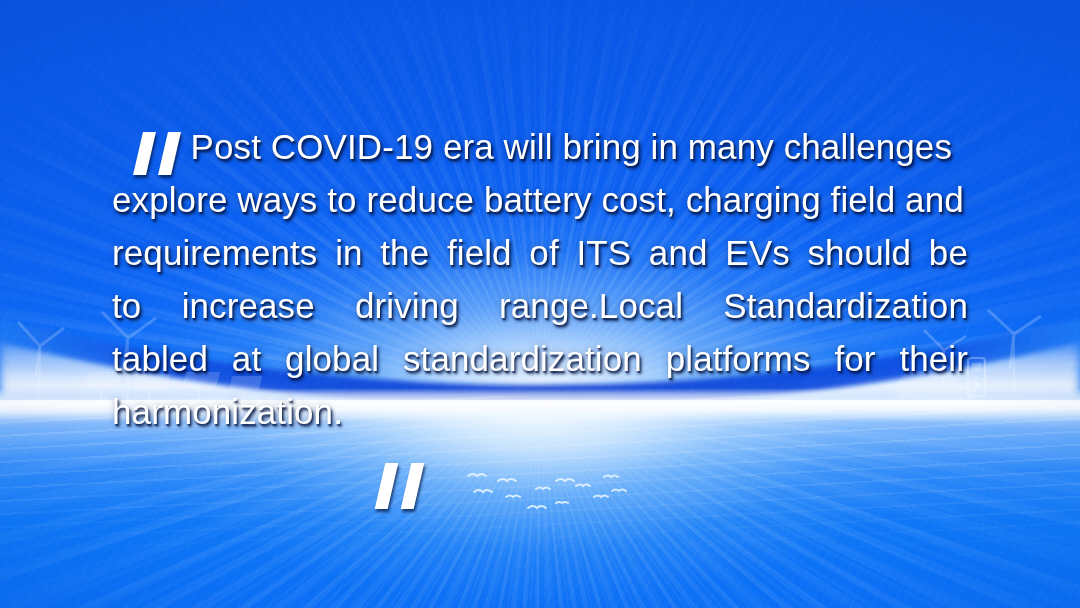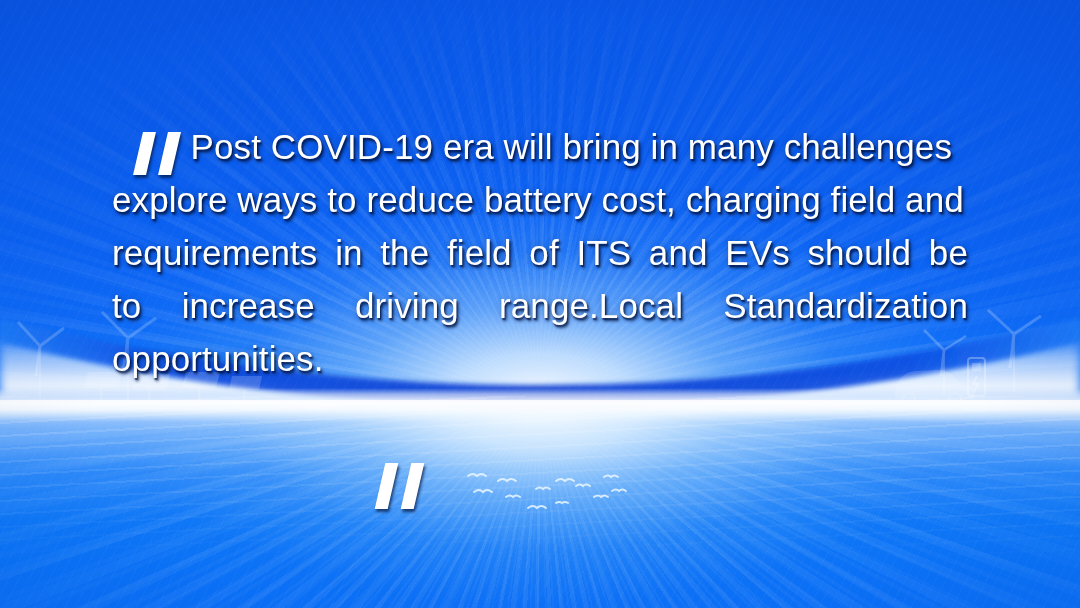--- a/index.html
+++ b/index.html
@@ -309,21 +309,22 @@
 
     <div class="qmark" id="quote-open">
       <span class="b1"></span>
         <span class="b2"></span>
     </div>
 
     <div class="quote-line">        Post COVID-19 era will bring in many challenges</div>
     <div class="quote-line">explore ways to reduce battery cost, charging field and</div>
     <div class="quote-line justify">requirements in the field of ITS and EVs should be</div>
     <div class="quote-line justify">to increase driving range.Local Standardization</div>
-    <div class="quote-line">opportunities.</div>
+    <div class="quote-line justify">tabled at global standardization platforms for their</div>
+    <div class="quote-line">harmonization.</div>
 
     <div class="qmark" id="quote-close">
       <span class="b1"></span>
         <span class="b2"></span>
     </div>
   </div>
 
 </div>
 
 </body></html>

